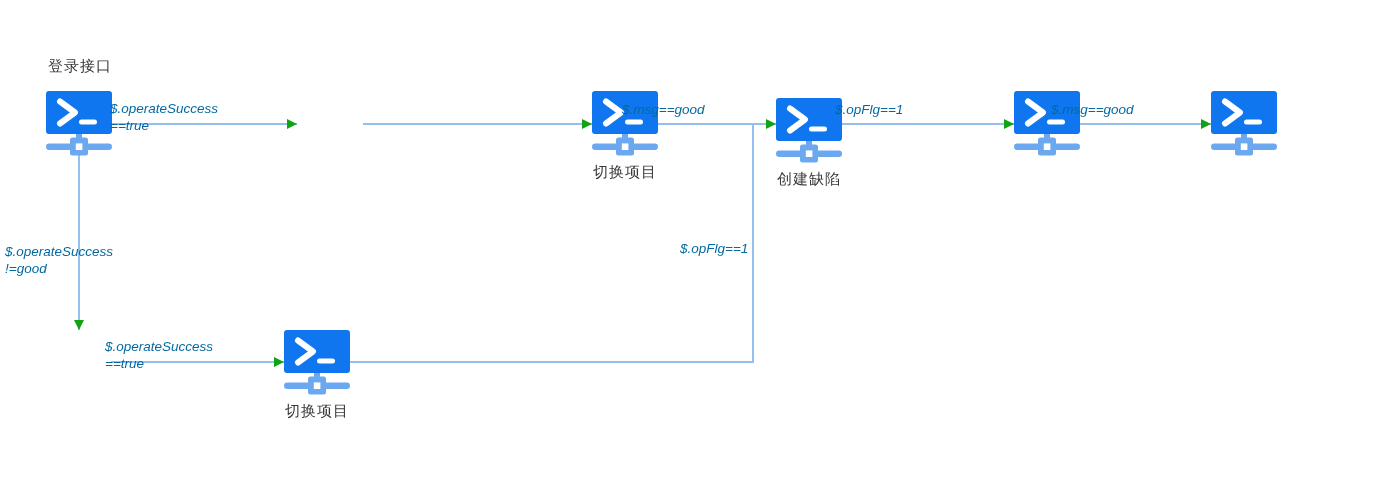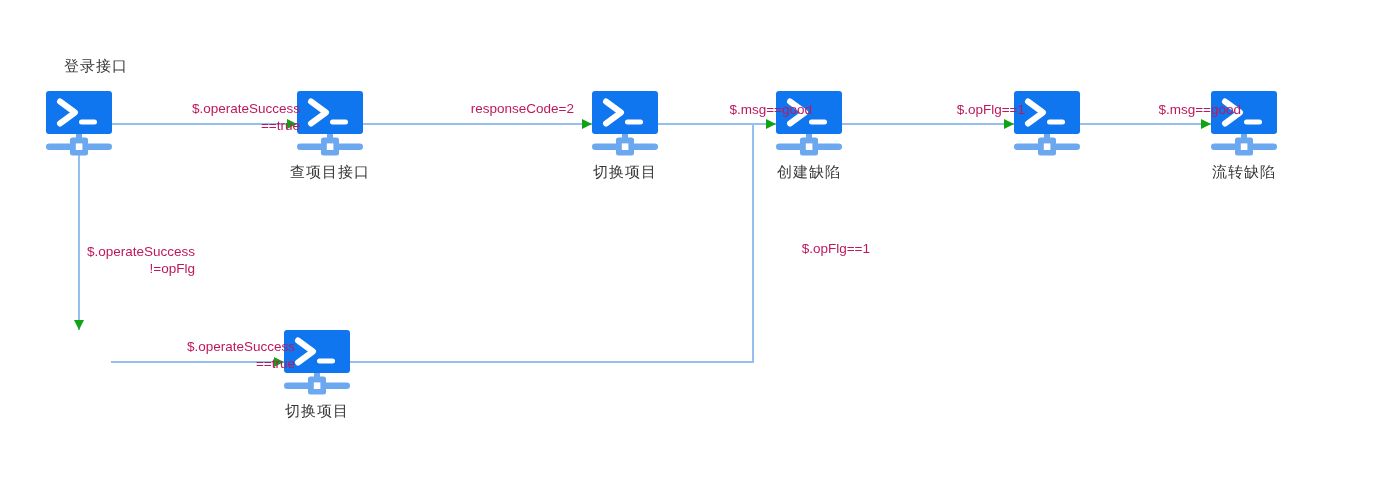--- a/index.html
+++ b/index.html
@@ -30,21 +30,21 @@
     text-align: center;
     font-size: 15px;
     color: #383838;
     letter-spacing: 1px;
     white-space: nowrap;
   }
   .node-label.above {
     top: -34px;
     text-align: left;
     left: 2px;
-    margin-left: 16px;
+    margin-left: 0;
   }
 
   
   .edge-h {
     position: absolute;
     height: 2px;
     background: #95bfee;
     z-index: 1;
   }
   .edge-v {
@@ -69,25 +69,26 @@
     border-left: 5px solid transparent;
     border-right: 5px solid transparent;
     border-top: 10px solid #12a315;
     z-index: 1;
   }
 
   
   .edge-label {
     position: absolute;
     width: 190px;
-    text-align: right;
+    text-align: left;
     font-size: 13.5px;
     line-height: 17px;
-    color: #be185d;
+    color: #0369a1;
     z-index: 3;
+    font-style: italic;
   }
   .edge-label span { display: block; }
   .edge-label span:empty { display: none; }
 </style>
 </head>
 <body>
 
 <svg width="0" height="0" style="position:absolute">
   <defs>
     <g id="terminal-node">
@@ -120,86 +121,78 @@
   <div class="arrow-right" style="left:1004px; top:119px;"></div>
   <div class="arrow-right" style="left:1201px; top:119px;"></div>
   <div class="arrow-down" style="left:74px; top:320px;"></div>
   <div class="arrow-right" style="left:274px; top:357px;"></div>
 
   <div class="edge-label" style="left:110px; top:100px;">
     <span>$.operateSuccess</span>
     <span>==true</span>
   </div>
   <div class="edge-label" style="left:384px; top:100px;">
-    <span>responseCode=2</span>
   </div>
   <div class="edge-label" style="left:622px; top:101px;">
     <span>$.msg==good</span>
 
   </div>
   <div class="edge-label" style="left:835px; top:101px;">
     <span>$.opFlg==1</span>
 
   </div>
   <div class="edge-label" style="left:1051px; top:101px;">
     <span>$.msg==good</span>
 
   </div>
   <div class="edge-label" style="left:5px; top:243px;">
     <span>$.operateSuccess</span>
-    <span>!=opFlg</span>
+    <span>!=good</span>
   </div>
   <div class="edge-label" style="left:105px; top:338px;">
     <span>$.operateSuccess</span>
     <span>==true</span>
   </div>
   <div class="edge-label" style="left:680px; top:240px;">
     <span>$.opFlg==1</span>
 
   </div>
 
   <div class="node" style="left:46px; top:91px;">
     <svg class="node-icon" width="66" height="66" viewBox="0 0 66 66">
         <use href="#terminal-node"></use>
       </svg>
     <div class="node-label above">登录接口</div>
   </div>
 
-  <div class="node" style="left:297px; top:91px;">
-    <svg class="node-icon" width="66" height="66" viewBox="0 0 66 66">
-        <use href="#terminal-node"></use>
-      </svg>
-    <div class="node-label">查项目接口</div>
-  </div>
 
   <div class="node" style="left:592px; top:91px;">
     <svg class="node-icon" width="66" height="66" viewBox="0 0 66 66">
         <use href="#terminal-node"></use>
       </svg>
     <div class="node-label">切换项目</div>
   </div>
 
-  <div class="node" style="left:776px; top:91px;">
+  <div class="node" style="left:776px; top:98px;">
     <svg class="node-icon" width="66" height="66" viewBox="0 0 66 66">
         <use href="#terminal-node"></use>
       </svg>
     <div class="node-label">创建缺陷</div>
   </div>
 
   <div class="node" style="left:1014px; top:91px;">
     <svg class="node-icon" width="66" height="66" viewBox="0 0 66 66">
         <use href="#terminal-node"></use>
       </svg>
   </div>
 
   <div class="node" style="left:1211px; top:91px;">
     <svg class="node-icon" width="66" height="66" viewBox="0 0 66 66">
         <use href="#terminal-node"></use>
       </svg>
-    <div class="node-label">流转缺陷</div>
   </div>
 
 
   <div class="node" style="left:284px; top:330px;">
     <svg class="node-icon" width="66" height="66" viewBox="0 0 66 66">
         <use href="#terminal-node"></use>
       </svg>
     <div class="node-label">切换项目</div>
   </div>
 

